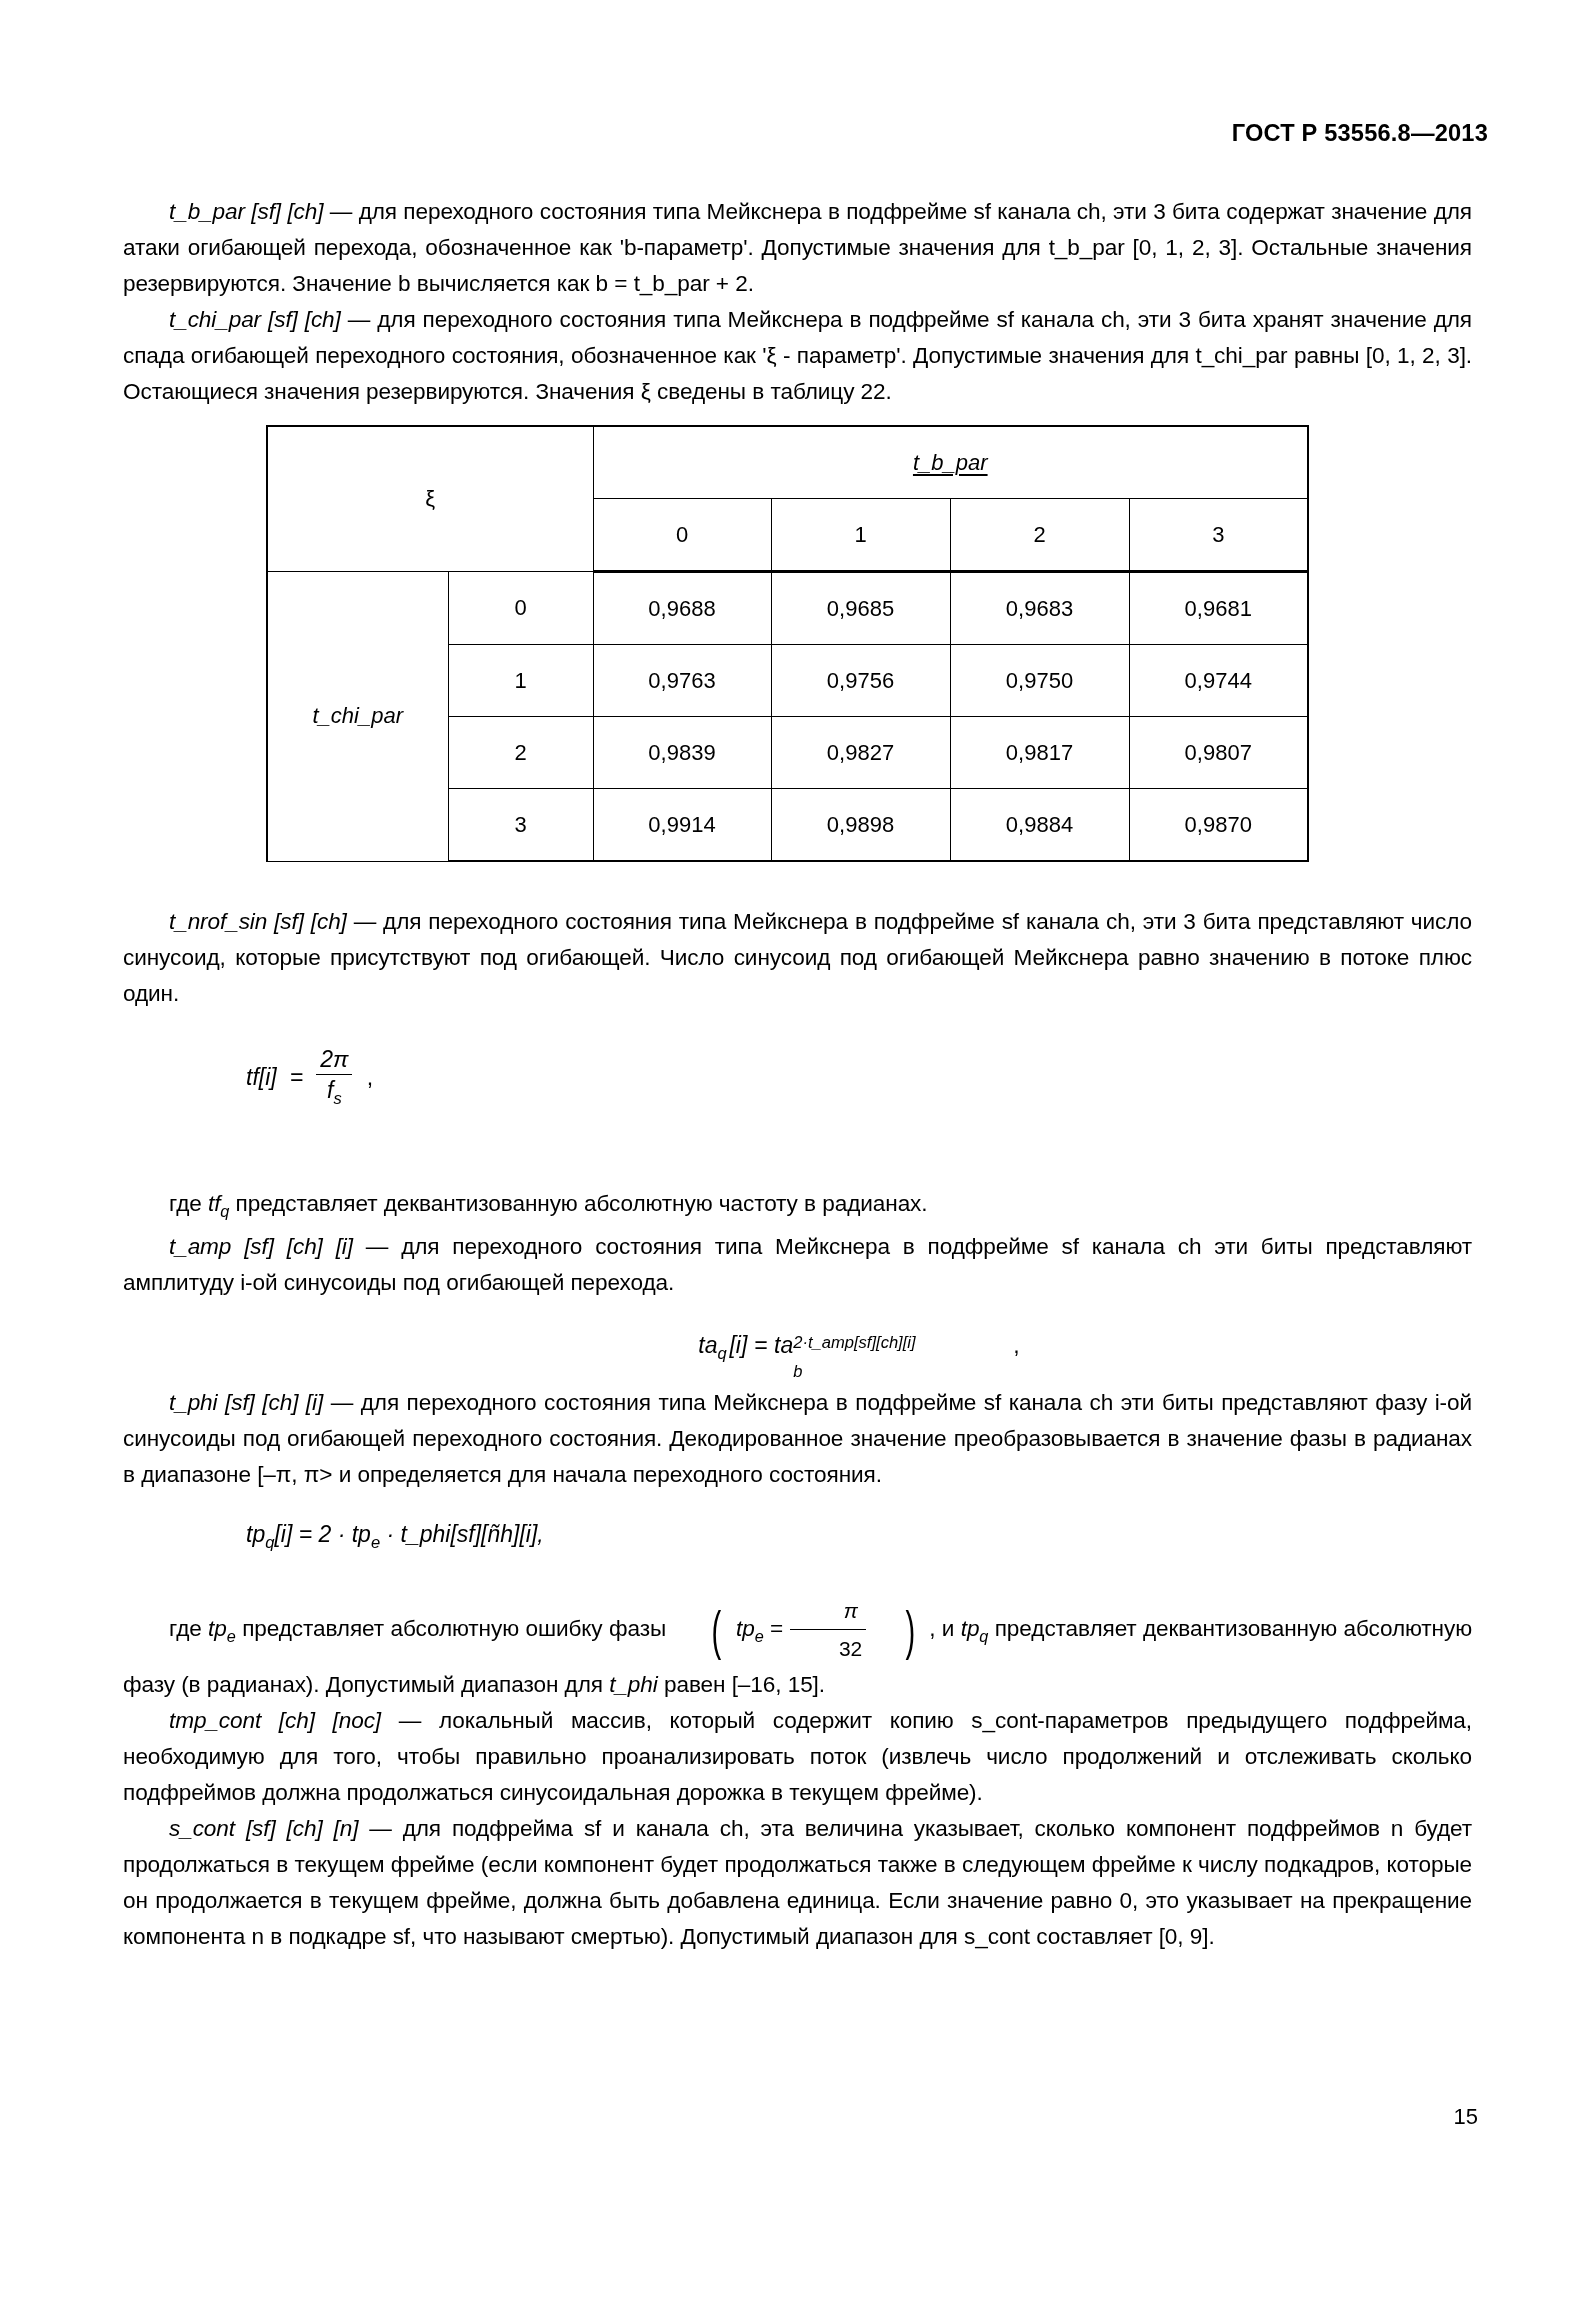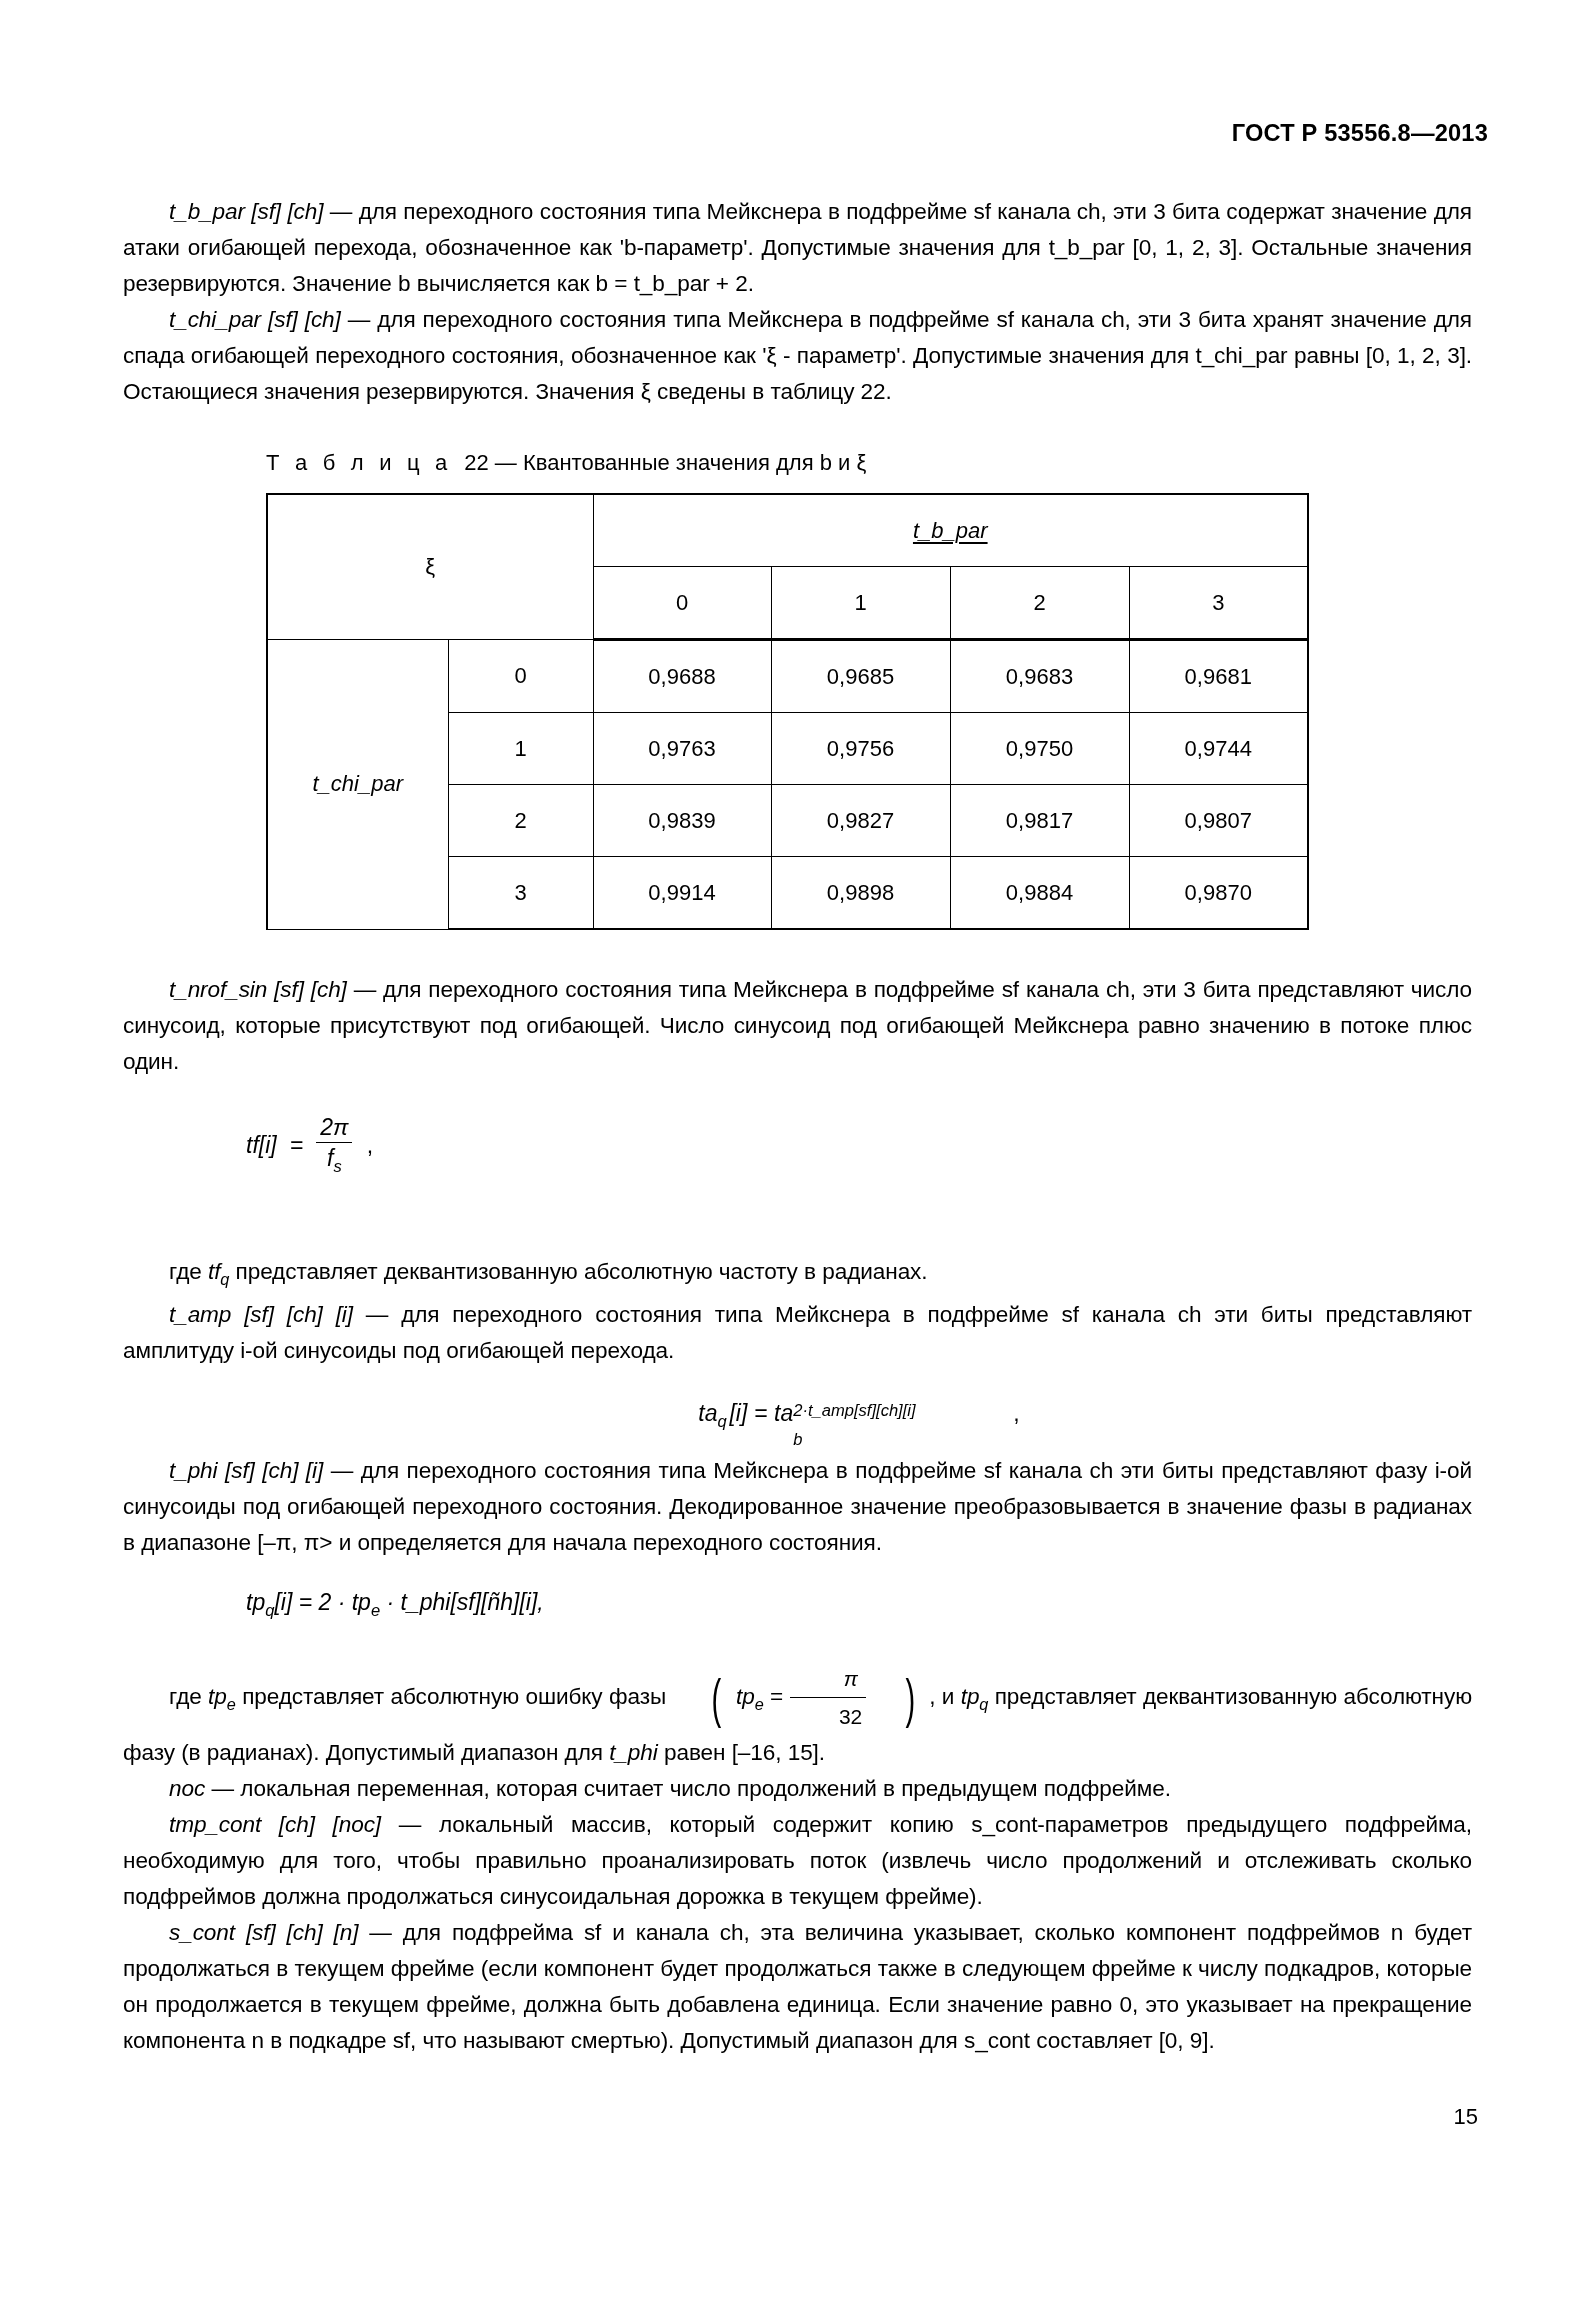--- a/index.html
+++ b/index.html
@@ -168,21 +168,20 @@
 <div class="page">
 
   <div class="header">ГОСТ Р 53556.8—2013</div>
 
   <div class="content">
 
     <p class="body"><i>t_b_par [sf] [ch]</i><span> — для переходного состояния типа Мейкснера в подфрейме sf канала ch, эти 3 бита содержат значение для атаки огибающей перехода, обозначенное как 'b-параметр'. Допустимые значения для t_b_par [0, 1, 2, 3]. Остальные значения резервируются. Значение b вычисляется как b = t_b_par + 2.</span></p>
 
     <p class="body"><i>t_chi_par [sf] [ch]</i><span> — для переходного состояния типа Мейкснера в подфрейме sf канала ch, эти 3 бита хранят значение для спада огибающей переходного состояния, обозначенное как 'ξ - параметр'. Допустимые значения для t_chi_par равны [0, 1, 2, 3]. Остающиеся значения резервируются. Значения ξ сведены в таблицу 22.</span></p>
 
-    <div class="tbl-caption"><span class="sp">Т а б л и ц а</span>&nbsp;&nbsp;<span>22</span>&nbsp;<span>— Квантованные значения для b и ξ</span></div>
 
     <div class="tbl-wrap">
       <table class="gost">
         <colgroup>
           <col style="width:181px">
           <col style="width:145px">
           <col style="width:178px">
           <col style="width:179px">
           <col style="width:179px">
           <col style="width:179px">
@@ -255,21 +254,20 @@
 
 
     <p class="body"><i>t_phi [sf] [ch] [i]</i><span> — для переходного состояния типа Мейкснера в подфрейме sf канала ch эти биты представляют фазу i-ой синусоиды под огибающей переходного состояния. Декодированное значение преобразовывается в значение фазы в радианах в диапазоне [–π, π&gt; и определяется для начала переходного состояния.</span></p>
 
     <div class="formula f3">
       <span>tp</span><span class="sub">q</span><span>[i] = 2 · tp</span><span class="sub">e</span><span> · t_phi[sf][ñh][i],</span>
     </div>
 
     <p class="body" style="margin-top:30px;"><span>где <i class="it">tp<span class="sub">e</span></i> представляет абсолютную ошибку фазы <span class="paren-big">(</span><i class="it">tp<span class="sub">e</span></i> <span class="nb">=</span> <span class="inline-frac"><span class="num it">π</span><span class="den nb">32</span></span><span class="paren-big">)</span>, и <i class="it">tp<span class="sub">q</span></i> представляет деквантизованную абсолютную фазу (в радианах). Допустимый диапазон для <i class="it">t_phi</i> равен [–16, 15].</span></p>
 
-    <p class="body"><i>noc</i><span> — локальная переменная, которая считает число продолжений в предыдущем подфрейме.</span></p>
 
     <p class="body"><i>tmp_cont [ch] [noc]</i><span> — локальный массив, который содержит копию s_cont-параметров предыдущего подфрейма, необходимую для того, чтобы правильно проанализировать поток (извлечь число продолжений и отслеживать сколько подфреймов должна продолжаться синусоидальная дорожка в текущем фрейме).</span></p>
 
     <p class="body"><i>s_cont [sf] [ch] [n]</i><span> — для подфрейма sf и канала ch, эта величина указывает, сколько компонент подфреймов n будет продолжаться в текущем фрейме (если компонент будет продолжаться также в следующем фрейме к числу подкадров, которые он продолжается в текущем фрейме, должна быть добавлена единица. Если значение равно 0, это указывает на прекращение компонента n в подкадре sf, что называют смертью). Допустимый диапазон для s_cont составляет [0, 9].</span></p>
 
   </div>
 
   <div class="pageno">15</div>
 
 </div>

